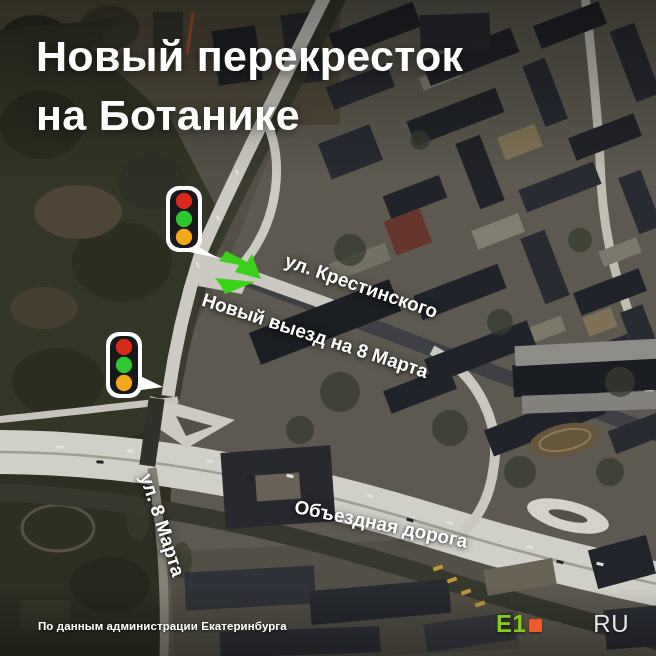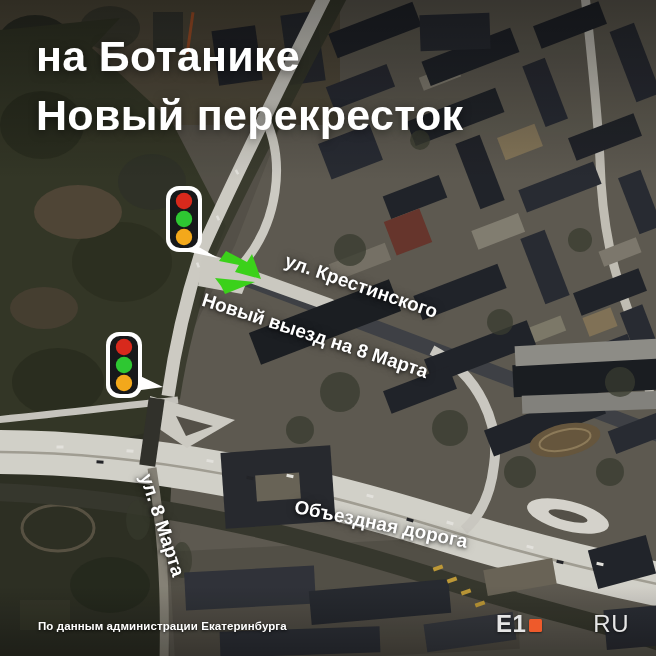--- a/index.html
+++ b/index.html
@@ -243,30 +243,30 @@
       <polygon points="136,374 163,387 134,391" fill="#ffffff"></polygon>
       <rect x="106" y="332" width="36" height="66" rx="13" fill="#ffffff"></rect>
       <rect x="110" y="336" width="28" height="58" rx="10" fill="#17181a"></rect>
       <circle cx="124" cy="347" r="8.2" fill="#d8291c"></circle>
       <circle cx="124" cy="365" r="8.2" fill="#2ec732"></circle>
       <circle cx="124" cy="383" r="8.2" fill="#f3a81b"></circle>
     </g>
   </svg>
 
   <div class="title">
+    <div>Новый перекресток</div>
     <div>на Ботанике</div>
-    <div>Новый перекресток</div>
   </div>
 
   <div class="map-label" id="lbl-krest">ул. Крестинского</div>
   <div class="map-label" id="lbl-exit">Новый выезд на 8 Марта</div>
   <div class="map-label" id="lbl-8marta">ул. 8 Марта</div>
   <div class="map-label" id="lbl-obezd">Объездная дорога</div>
 
   <div class="attribution">По данным администрации Екатеринбурга</div>
 
   <div class="logo">
-    <span style="color: #e5e5e5;">E1</span>
+    <span style="color: #84cc16;">E1</span>
     <span class="sq" style="background: rgb(238, 90, 43);"></span>
     <span class="ru" style="color: rgb(230, 230, 230);">RU</span>
   </div>
 
 </div>
 
 </body></html>

